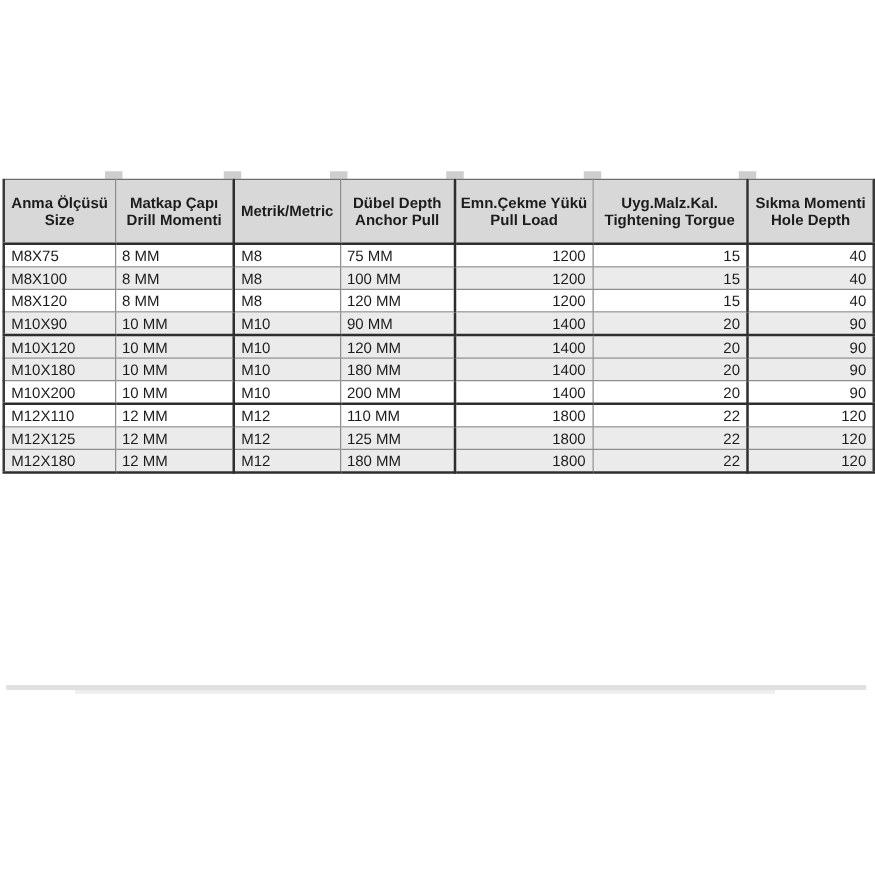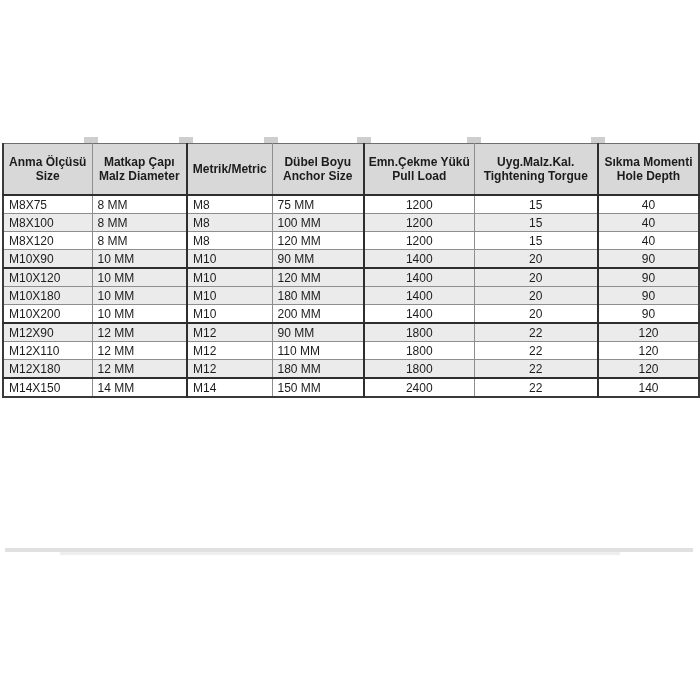--- a/index.html
+++ b/index.html
@@ -45,21 +45,21 @@
   table.spec tbody td {
     font-size: 12px;
     height: 17px;
     padding: 0 5px;
     background: #ffffff;
     font-weight: 400;
   }
   table.spec tbody tr.alt td { background: #ebebeb; }
   table.spec .v-thick { border-right: 2px solid #2e2e2e; }
   table.spec tr.h-thick td { border-bottom: 2px solid #2e2e2e; }
-  table.spec td.align-right { text-align: center; }
+  table.spec td.align-right { text-align: right; }
   table.spec td.align-left { text-align: left; }
   .hdr-line { display: block; }
   .scan-artifact {
     position: absolute;
     height: 6px;
     background: #c2c2c2;
     top: 137px;
     opacity: 0.8;
   }
   .bottom-shadow {
@@ -105,28 +105,28 @@
           <col style="width: 101px;">
         </colgroup>
       <thead>
         <tr id="header-row">
             <th>
               <span class="hdr-line">Anma Ölçüsü</span>
               <span class="hdr-line">Size</span>
             </th>
             <th class="v-thick">
               <span class="hdr-line">Matkap Çapı</span>
-              <span class="hdr-line">Malz Diameter</span>
+              <span class="hdr-line">Drill Momenti</span>
             </th>
             <th>
               <span class="hdr-line">Metrik/Metric</span>
             </th>
             <th class="v-thick">
-              <span class="hdr-line">Dübel Boyu</span>
-              <span class="hdr-line">Anchor Size</span>
+              <span class="hdr-line">Dübel Depth</span>
+              <span class="hdr-line">Anchor Pull</span>
             </th>
             <th>
               <span class="hdr-line">Emn.Çekme Yükü</span>
               <span class="hdr-line">Pull Load</span>
             </th>
             <th class="v-thick">
               <span class="hdr-line">Uyg.Malz.Kal.</span>
               <span class="hdr-line">Tightening Torgue</span>
             </th>
             <th>
@@ -192,55 +192,46 @@
           </tr>
           <tr class="h-thick">
             <td class="align-left">M10X200</td>
             <td class="align-left v-thick">10 MM</td>
             <td class="align-left">M10</td>
             <td class="align-left v-thick">200 MM</td>
             <td class="align-right">1400</td>
             <td class="align-right v-thick">20</td>
             <td class="align-right">90</td>
           </tr>
-          <tr class="alt">
-            <td class="align-left">M12X90</td>
-            <td class="align-left v-thick">12 MM</td>
-            <td class="align-left">M12</td>
-            <td class="align-left v-thick">90 MM</td>
-            <td class="align-right">1800</td>
-            <td class="align-right v-thick">22</td>
-            <td class="align-right">120</td>
-          </tr>
           <tr>
             <td class="align-left">M12X110</td>
             <td class="align-left v-thick">12 MM</td>
             <td class="align-left">M12</td>
             <td class="align-left v-thick">110 MM</td>
             <td class="align-right">1800</td>
             <td class="align-right v-thick">22</td>
             <td class="align-right">120</td>
           </tr>
+          <tr class="alt">
+            <td class="align-left">M12X125</td>
+            <td class="align-left v-thick">12 MM</td>
+            <td class="align-left">M12</td>
+            <td class="align-left v-thick">125 MM</td>
+            <td class="align-right">1800</td>
+            <td class="align-right v-thick">22</td>
+            <td class="align-right">120</td>
+          </tr>
           <tr class="alt h-thick">
             <td class="align-left">M12X180</td>
             <td class="align-left v-thick">12 MM</td>
             <td class="align-left">M12</td>
             <td class="align-left v-thick">180 MM</td>
             <td class="align-right">1800</td>
             <td class="align-right v-thick">22</td>
             <td class="align-right">120</td>
           </tr>
-          <tr>
-            <td class="align-left">M14X150</td>
-            <td class="align-left v-thick">14 MM</td>
-            <td class="align-left">M14</td>
-            <td class="align-left v-thick">150 MM</td>
-            <td class="align-right">2400</td>
-            <td class="align-right v-thick">22</td>
-            <td class="align-right">140</td>
-          </tr>
         </tbody>
     </table>
   </div>
 
   <div class="bottom-shadow"></div>
   <div class="bottom-shadow2"></div>
 </div>
 
 </body></html>

